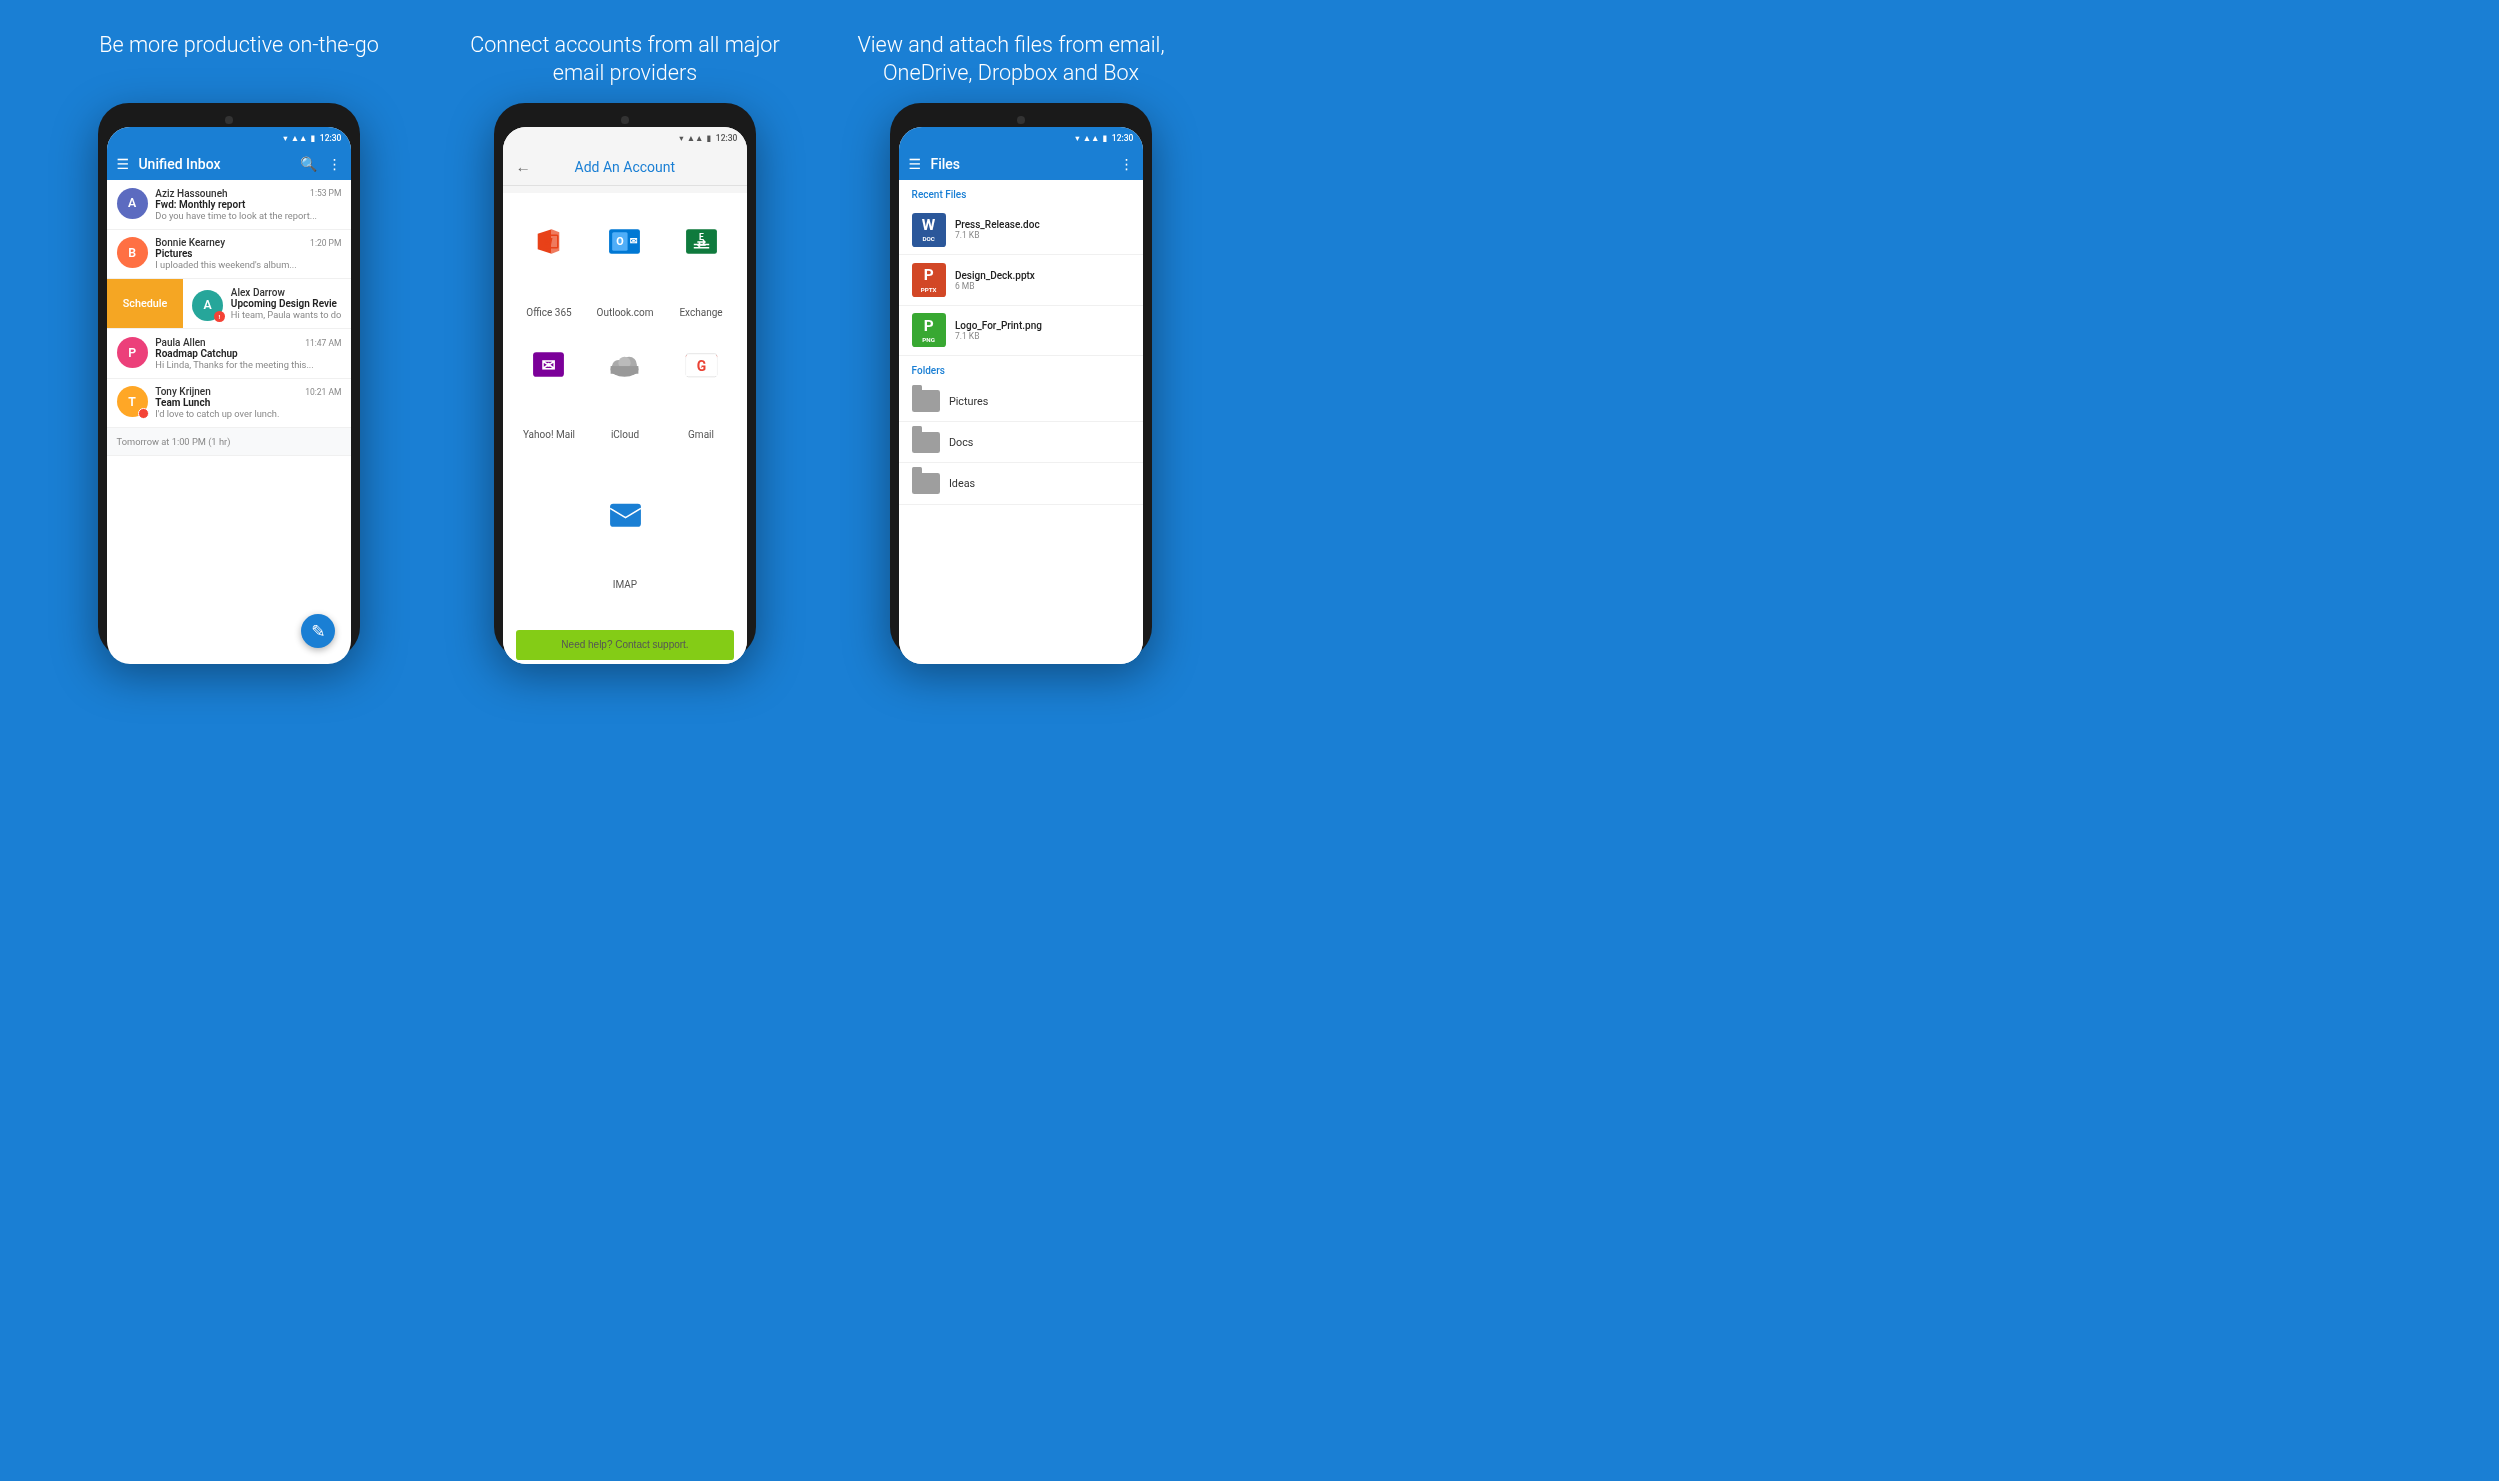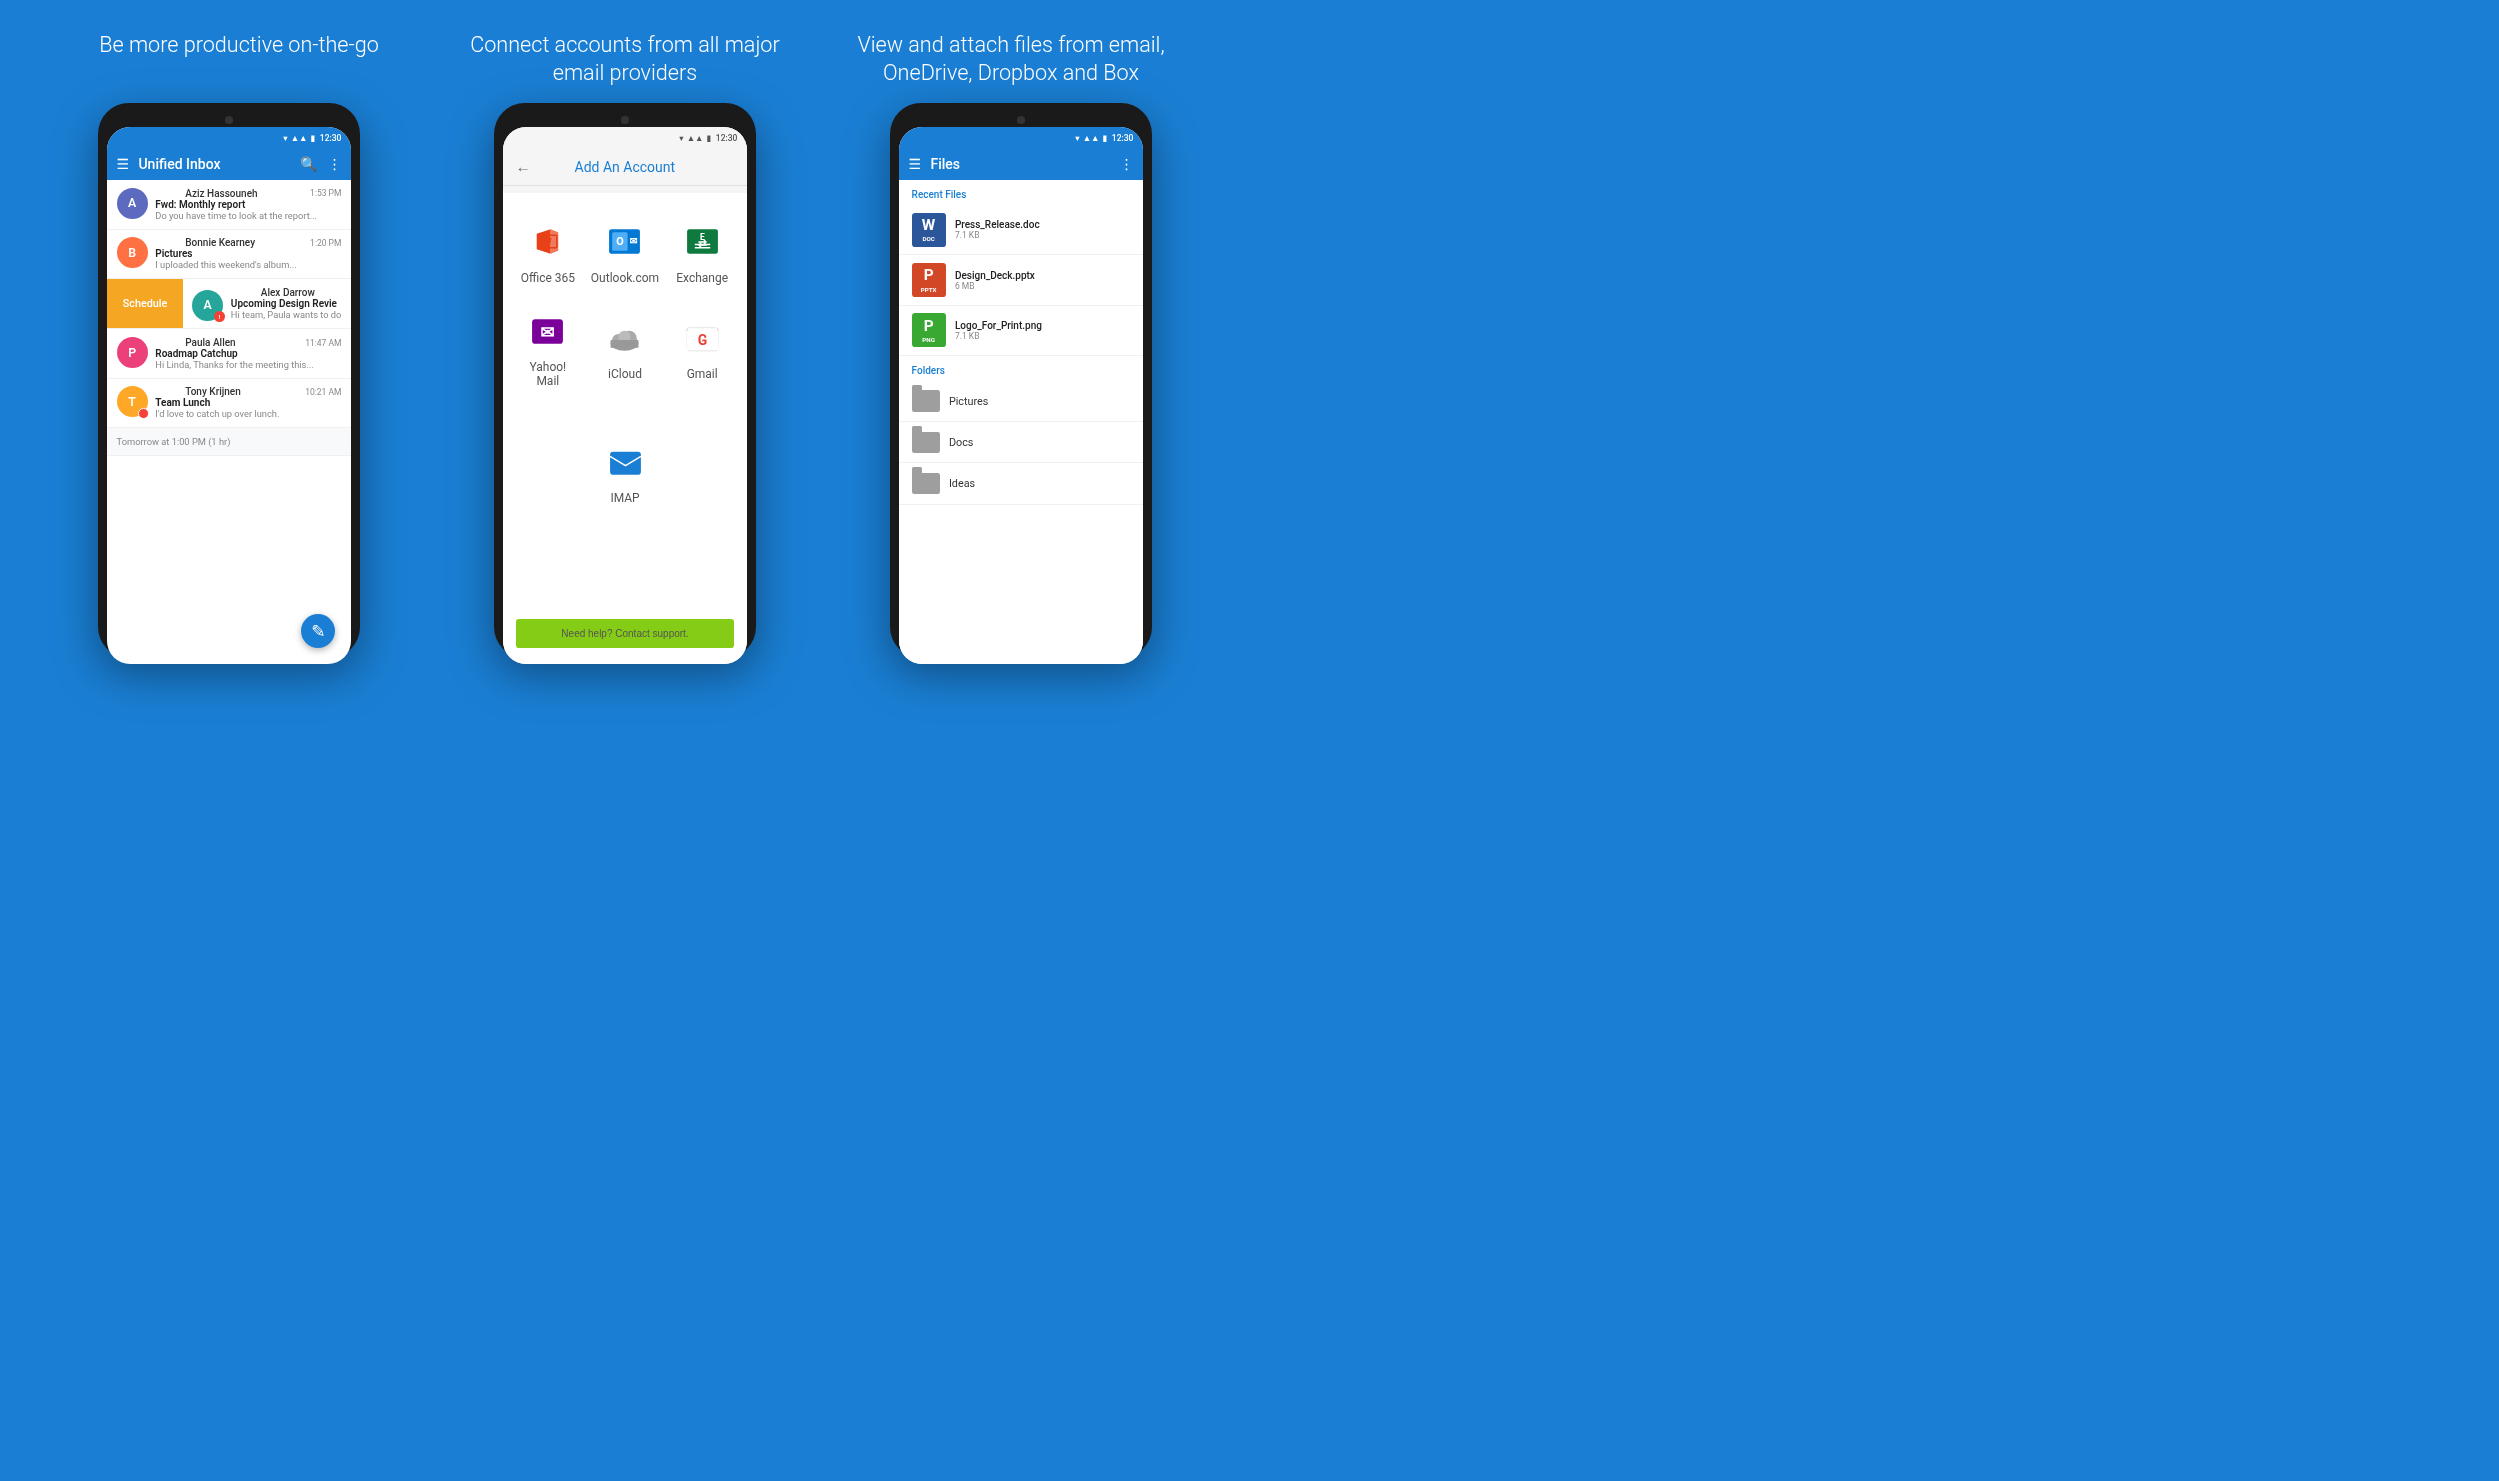--- a/index.html
+++ b/index.html
@@ -155,21 +155,20 @@
 
     .email-content {
       flex: 1;
       min-width: 0;
     }
 
     .email-header {
       display: flex;
       justify-content: space-between;
       align-items: center;
-      margin-left: 30px;
     }
 
     .email-sender {
       font-size: 10px;
       font-weight: 500;
       color: #333;
     }
 
     .email-time {
       font-size: 8.5px;
@@ -285,23 +284,24 @@
 
     .account-icon-wrapper {
       width: 43px;
       height: 43px;
       display: flex;
       align-items: center;
       justify-content: center;
     }
 
     .account-label {
-      font-size: 12px;
+      font-size: 10px;
       color: #555;
       text-align: center;
+      margin-top: 36px;
     }
 
     .imap-row {
       display: flex;
       justify-content: center;
       padding: 12.3px;
     }
 
     .support-btn {
       background: #84cc16;

